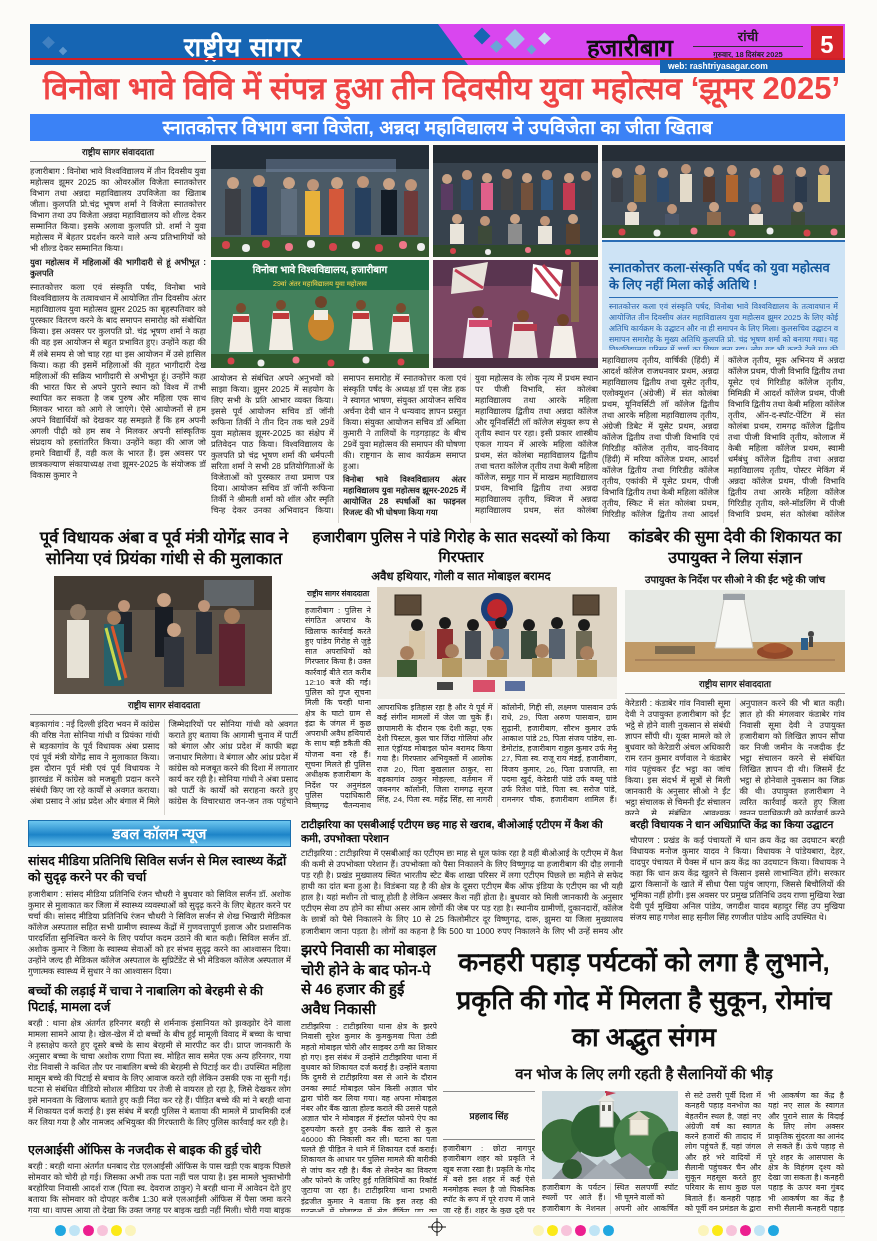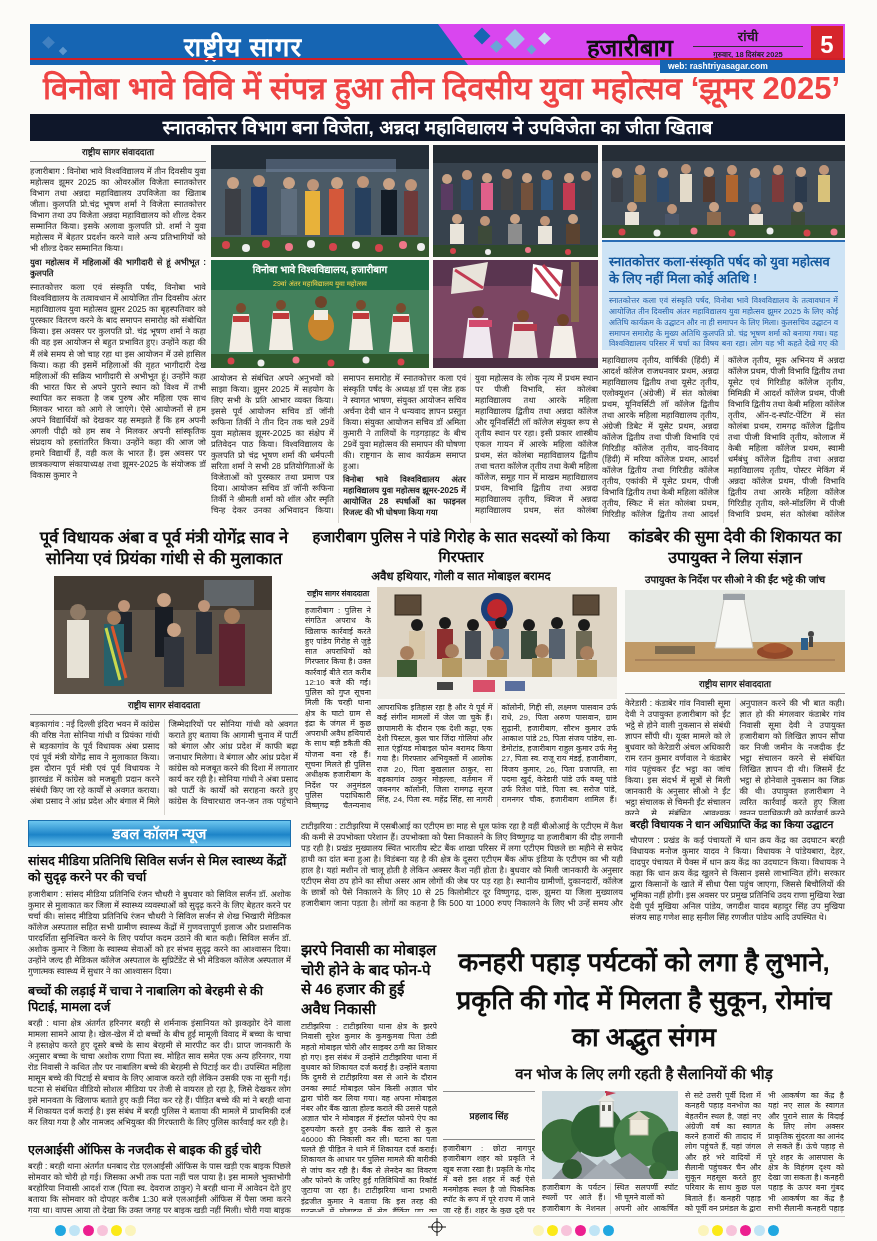--- a/index.html
+++ b/index.html
@@ -19,37 +19,37 @@
   .cityblock .c1{font-size:13px;font-weight:bold;border-bottom:1px solid #333;padding-bottom:1px;}
   .cityblock .c2{font-size:7.5px;font-weight:bold;margin-top:2px;color:#222;}
   .pagebox{position:absolute;right:2px;top:2px;width:32px;height:37px;background:#d6252b;
            color:#fff;font-size:24px;font-weight:bold;text-align:center;line-height:37px;}
   .redline{position:absolute;left:30px;top:58px;width:815px;height:2px;background:#cf2028;}
   .webstrip{position:absolute;left:660px;top:60px;width:185px;height:13px;background:#1665b3;
             color:#fff;font-size:8.5px;font-weight:bold;line-height:13px;padding-left:8px;box-sizing:border-box;}
   
   .lead-hl{position:absolute;left:34px;top:70px;width:815px;text-align:center;
            font-size:31px;font-weight:bold;color:#ef4444;line-height:1.25;}
-  .kicker{position:absolute;left:30px;top:114px;width:815px;height:27px;background:#0f172a;
+  .kicker{position:absolute;left:30px;top:114px;width:815px;height:27px;background:#3b82f6;
           color:#fff;font-size:19px;font-weight:bold;text-align:center;line-height:27px;}
   
   .bt{font-size:8.3px;line-height:1.33;text-align:justify;color:#1f1f1f;}
   .bt-sm{font-size:7.9px;line-height:1.3;text-align:justify;color:#1f1f1f;}
   .bold{font-weight:bold;}
   .byline{font-weight:bold;font-size:8.8px;text-align:center;padding:1px 0 3px;
           border-bottom:1px solid #8a8a8a;margin-bottom:4px;color:#222;}
   .byline2{font-weight:bold;font-size:9px;text-align:center;padding:17px 0;
            border-top:1px solid #8a8a8a;border-bottom:1px solid #8a8a8a;margin-bottom:4px;}
   .cols2{column-count:2;column-gap:9px;column-rule:1px solid #d5d2cc;}
   .cols3{column-count:3;column-gap:9px;column-rule:1px solid #d5d2cc;}
   .clip{overflow:hidden;}
   .ph{position:absolute;overflow:hidden;background:#9a9a92;}
   .ph svg{display:block;width:100%;height:100%;}
   
-  .bluebox{position:absolute;background:#cde3f5;padding:12px 7px;box-sizing:border-box;border-top:2px solid #2a6db5;}
+  .bluebox{position:absolute;background:#cde3f5;padding:18px 7px;box-sizing:border-box;border-top:2px solid #2a6db5;}
   .bluebox .bh{color:#13589d;font-size:13px;font-weight:bold;line-height:1.3;
                border-bottom:1.5px solid #2a6db5;padding-bottom:3px;margin-bottom:4px;}
   .bluebox .bb{color:#1d5ca6;font-size:7.8px;line-height:1.4;text-align:justify;}
   
   .h2c{font-weight:bold;text-align:center;color:#0e0e0e;line-height:1.3;}
   .subh{font-weight:bold;text-align:center;color:#141414;}
   .dcbanner{height:25px;background:linear-gradient(180deg,#6cc6ef 0%,#1d84c8 55%,#6cc6ef 100%);
             color:#fff;font-size:15px;font-weight:bold;text-align:center;line-height:25px;
             border:1px solid #1a6fae;}
   .dch{font-size:12.5px;font-weight:bold;line-height:1.3;margin:6px 0 3px;color:#0d0d0d;}
@@ -394,20 +394,21 @@
     <div class="dcbanner">डबल कॉलम न्यूज</div>
     <div class="dch">सांसद मीडिया प्रतिनिधि सिविल सर्जन से मिल स्वास्थ्य केंद्रों को सुदृढ़ करने पर की चर्चा</div>
     <div class="bt clip" style="height:88px;">हजारीबाग : सांसद मीडिया प्रतिनिधि रंजन चौधरी ने बुधवार को सिविल सर्जन डॉ. अशोक कुमार से मुलाकात कर जिला में स्वास्थ्य व्यवस्थाओं को सुदृढ़ करने के लिए बेहतर करने पर चर्चा की। सांसद मीडिया प्रतिनिधि रंजन चौधरी ने सिविल सर्जन से शेख भिखारी मेडिकल कॉलेज अस्पताल सहित सभी ग्रामीण स्वास्थ्य केंद्रों में गुणवत्तापूर्ण इलाज और प्रशासनिक पारदर्शिता सुनिश्चित करने के लिए पर्याप्त कदम उठाने की बात कही। सिविल सर्जन डॉ. अशोक कुमार ने जिला के स्वास्थ्य सेवाओं को हर संभव सुदृढ़ करने का आश्वासन दिया। उन्होंने जल्द ही मेडिकल कॉलेज अस्पताल के सुप्रिटेंडेंट से भी मेडिकल कॉलेज अस्पताल में गुणात्मक स्वास्थ्य में सुधार ने का आश्वासन दिया।</div>
     <div class="dch">बच्चों की लड़ाई में चाचा ने नाबालिग को बेरहमी से की पिटाई, मामला दर्ज</div>
     <div class="bt clip" style="height:118px;">बरही : थाना क्षेत्र अंतर्गत हरिनगर बरही से शर्मनाक इंसानियत को झकझोर देने वाला मामला सामने आया है। खेल-खेल में दो बच्चों के बीच हुई मामूली विवाद में बच्चा के चाचा ने हस्तक्षेप करते हुए दूसरे बच्चे के साथ बेरहमी से मारपीट कर दी। प्राप्त जानकारी के अनुसार बच्चा के चाचा अशोक राणा पिता स्व. मोहित साव समेत एक अन्य हरिनगर, गया रोड निवासी ने कथित तौर पर नाबालिग बच्चे की बेरहमी से पिटाई कर दी। उपस्थित महिला मासूम बच्चे की पिटाई से बचाव के लिए आवाज करते रही लेकिन उसकी एक ना सुनी गई। घटना से संबंधित वीडियो सोशल मीडिया पर तेजी से वायरल हो रहा है, जिसे देखकर लोग इसे मानवता के खिलाफ बताते हुए कड़ी निंदा कर रहे हैं। पीड़ित बच्चे की मां ने बरही थाना में शिकायत दर्ज कराई है। इस संबंध में बरही पुलिस ने बताया की मामले में प्राथमिकी दर्ज कर लिया गया है और नामजद अभियुक्त की गिरफ्तारी के लिए पुलिस कार्रवाई कर रही है।</div>
     <div class="dch">एलआईसी ऑफिस के नजदीक से बाइक की हुई चोरी</div>
     <div class="bt clip" style="height:80px;">बरही : बरही थाना अंतर्गत धनबाद रोड एलआईसी ऑफिस के पास खड़ी एक बाइक पिछले सोमवार को चोरी हो गई। जिसका अभी तक पता नहीं चल पाया है। इस मामले भुक्तभोगी बरहोरिया निवासी आदर्श राज (पिता स्व. देवराज ठाकुर) ने बरही थाना में आवेदन देते हुए बताया कि सोमवार को दोपहर करीब 1:30 बजे एलआईसी ऑफिस में पैसा जमा करने गया था। वापस आया तो देखा कि उक्त जगह पर बाइक खड़ी नहीं मिली। चोरी गया बाइक स्प्लेंडर ग्रे ब्लैक कलर का है।</div>
   </div>
 
   <div class="abs" style="left:301px;top:818px;width:322px;height:118px;overflow:hidden;">
+    <div class="bold" style="font-size:10.5px;line-height:1.3;color:#0d0d0d;">टाटीझरिया का एसबीआई एटीएम छह माह से खराब, बीओआई एटीएम में कैश की कमी, उपभोक्ता परेशान</div>
     <div class="bt clip" style="height:88px;margin-top:3px;">टाटीझरिया : टाटीझरिया में एसबीआई का एटीएम छः माह से धूल फांक रहा है वहीं बीओआई के एटीएम में कैश की कमी से उपभोक्ता परेशान हैं। उपभोक्ता को पैसा निकालने के लिए विष्णुगढ़ या हजारीबाग की दौड़ लगानी पड़ रही है। प्रखंड मुख्यालय स्थित भारतीय स्टेट बैंक शाखा परिसर में लगा एटीएम पिछले छः महीने से सफेद हाथी का दांत बना हुआ है। विडंबना यह है की क्षेत्र के दूसरा एटीएम बैंक ऑफ इंडिया के एटीएम का भी यही हाल है। यहां मशीन तो चालू होती है लेकिन अक्सर कैश नहीं होता है। बुधवार को मिली जानकारी के अनुसार एटीएम सेवा ठप होने का सीधा असर आम लोगों की जेब पर पड़ रहा है। स्थानीय ग्रामीणों, दुकानदारों, कॉलेज के छात्रों को पैसे निकालने के लिए 10 से 25 किलोमीटर दूर विष्णुगढ़, दारू, झुमरा या जिला मुख्यालय हजारीबाग जाना पड़ता है। लोगों का कहना है कि 500 या 1000 रुपए निकालने के लिए भी उन्हें समय और बस का किराया खर्च करना पड़ रहा है। टाटीझरिया एक मुख्य के��द्र है जहां प्रतिदिन हजारों लोग प्रखंड कार्यालय, अंचल कार्यालय या बाजार के काम से आते हैं। खरीदारी या जरूरी काम के वक्त जब नकदी की जरूरत होती है तो एटीएम से उन्हें निराशा ही हाथ लगती है। मुखिया सुरेश यादव समेत स्थानीय प्रबुद्ध नागरिकों ने उक्त मामले में नाराजगी जताई। कहा की एसबीआई एटीएम छः माह से बंद है, लेकिन बैंक प्रबंधन गहरी नींद में सोया हुआ है। कई बार मौखिक शिकायत के बावजूद स्थिति जस की तस बनी हुई है।</div>
   </div>
 
   <div class="abs" style="left:630px;top:818px;width:215px;height:118px;overflow:hidden;">
     <div class="bold" style="font-size:10.5px;line-height:1.3;color:#0d0d0d;">बरही विधायक ने धान अधिप्राप्ति केंद्र का किया उद्घाटन</div>
     <div class="bt clip" style="height:86px;margin-top:3px;">चौपारण : प्रखंड के कई पंचायतों में धान क्रय केंद्र का उदघाटन बरही विधायक मनोज कुमार यादव ने किया। विधायक ने पांडेयबारा, देहर, दादपुर पंचायत में पैक्स में धान क्रय केंद्र का उदघाटन किया। विधायक ने कहा कि धान क्रय केंद्र खुलने से किसान इससे लाभान्वित होंगे। सरकार द्वारा किसानों के खाते में सीधा पैसा पहुंच जाएगा, जिससे बिचौलियों की भूमिका नहीं होगी। इस अवसर पर प्रमुख प्रतिनिधि उदय राणा मुखिया रेखा देवी पूर्व मुखिया अनिल पांडेय, जगदीश यादव बहादुर सिंह उप मुखिया संजय साहू गणेश साहू सुनील सिंह रणजीत पांडेय आदि उपस्थित थे।</div>
   </div>
 
   <div class="abs" style="left:301px;top:940px;width:136px;height:272px;overflow:hidden;">
     <div class="bold" style="font-size:15px;line-height:1.3;color:#0d0d0d;">झरपे निवासी का मोबाइल चोरी होने के बाद फोन-पे से 46 हजार की हुई अवैध निकासी</div>

